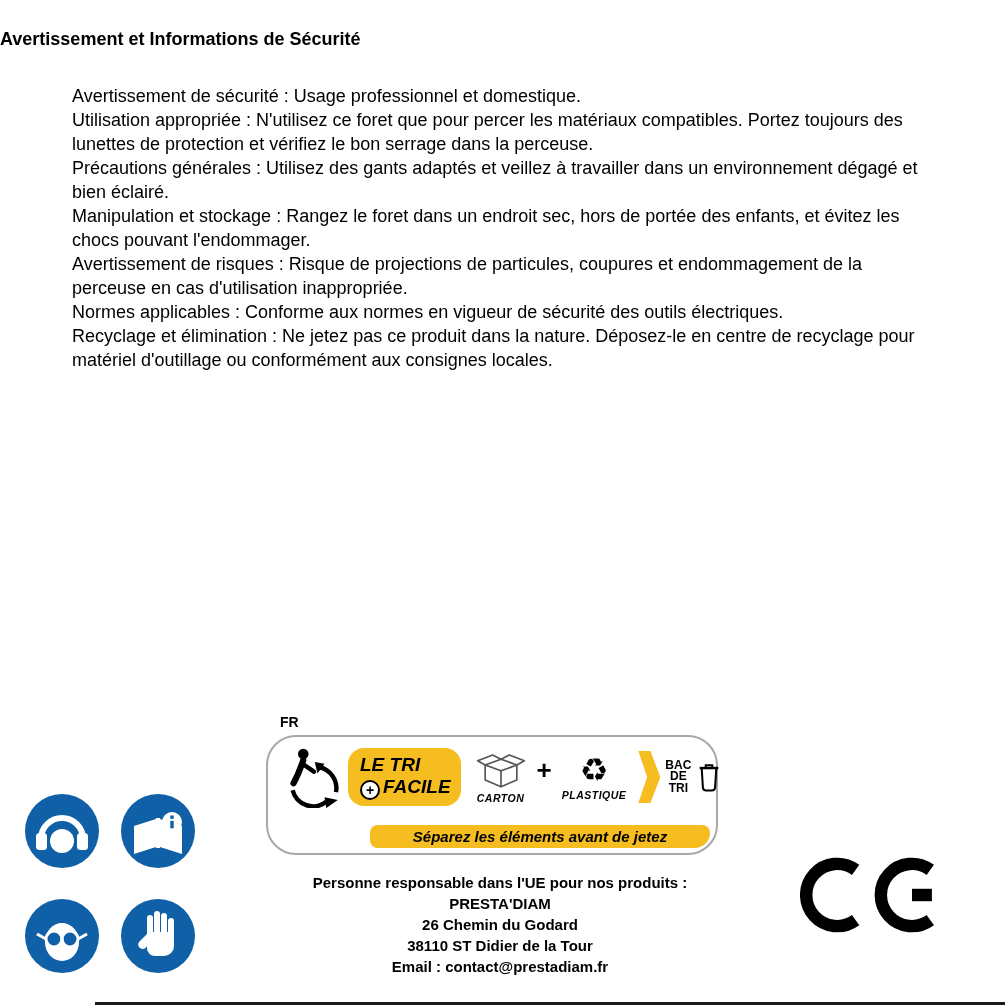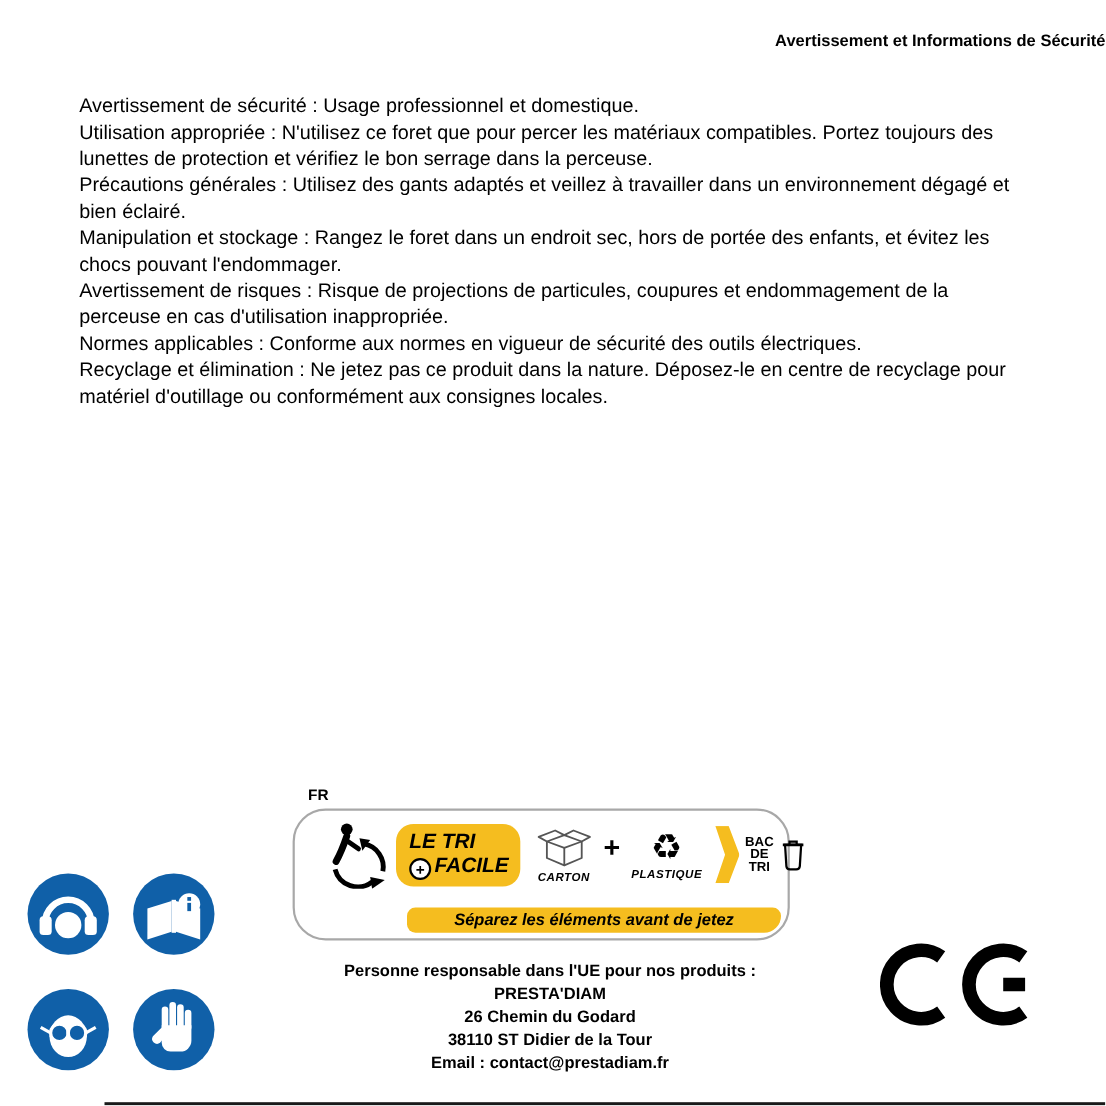--- a/index.html
+++ b/index.html
@@ -6,21 +6,21 @@
   html,body { background:#fff; }
   body {
     width:1005px; height:1005px;
     font-family:"Liberation Sans", sans-serif;
     color:#000;
   }
   .page { position:relative; width:1005px; height:1005px; background:#fff; overflow:hidden; }
 
   .title {
     position:absolute; top:29px; left:0; width:100%;
-    text-align:right; font-size:15px; font-weight:bold;
+    text-align:left; font-size:18px; font-weight:bold;
   }
 
   .body-text {
     position:absolute; top:84px; left:72px; width:866px;
     font-size:18px; line-height:24px;
   }
   .body-text p { margin:0; }
 
   
   .picto-grid {
@@ -29,21 +29,21 @@
     column-gap:20px; row-gap:29px;
   }
   .picto svg { display:block; width:76px; height:76px; }
 
   
   .fr-label { position:absolute; left:268px; top:714px; font-size:14px; font-weight:bold;margin-left:12px; }
   .tri-badge {
     position:absolute; left:266px; top:735px; width:452px; height:120px;
     background:#fff; border:2px solid #a8a8a8; border-radius:30px;
   }
-  .tri-row { display:flex; align-items:center; height:80px; padding-left:26px; }
+  .tri-row { display:flex; align-items:center; height:80px; padding-left:14px; }
   .triman { width:62px; height:62px; margin-right:4px; flex:none; }
   .tri-pill {
     background:#f5bd1f; border-radius:16px; padding:6px 10px 6px 12px;
     font-weight:800; font-style:italic; font-size:19px; line-height:22px; white-space:nowrap;
   }
   .plus-circle {
     display:inline-flex; width:20px; height:20px; border:2.5px solid #000; border-radius:50%;
     align-items:center; justify-content:center;
     font-style:normal; font-weight:800; font-size:14px; line-height:14px;
     background:#fff; margin-right:3px; vertical-align:-2px;

